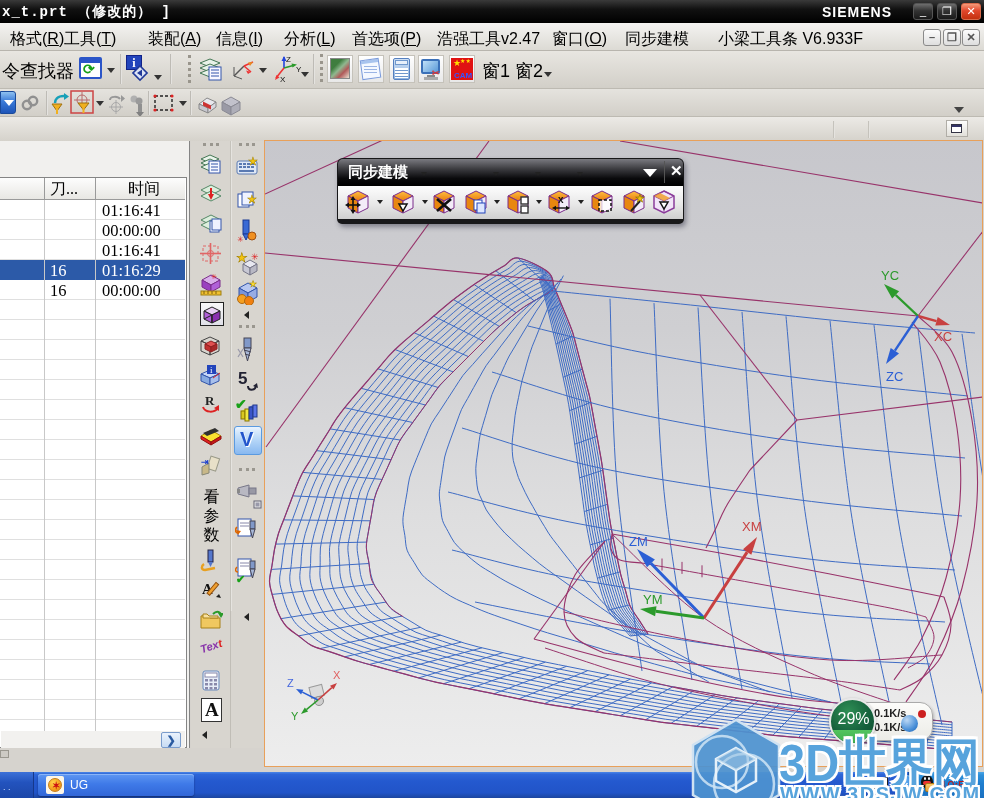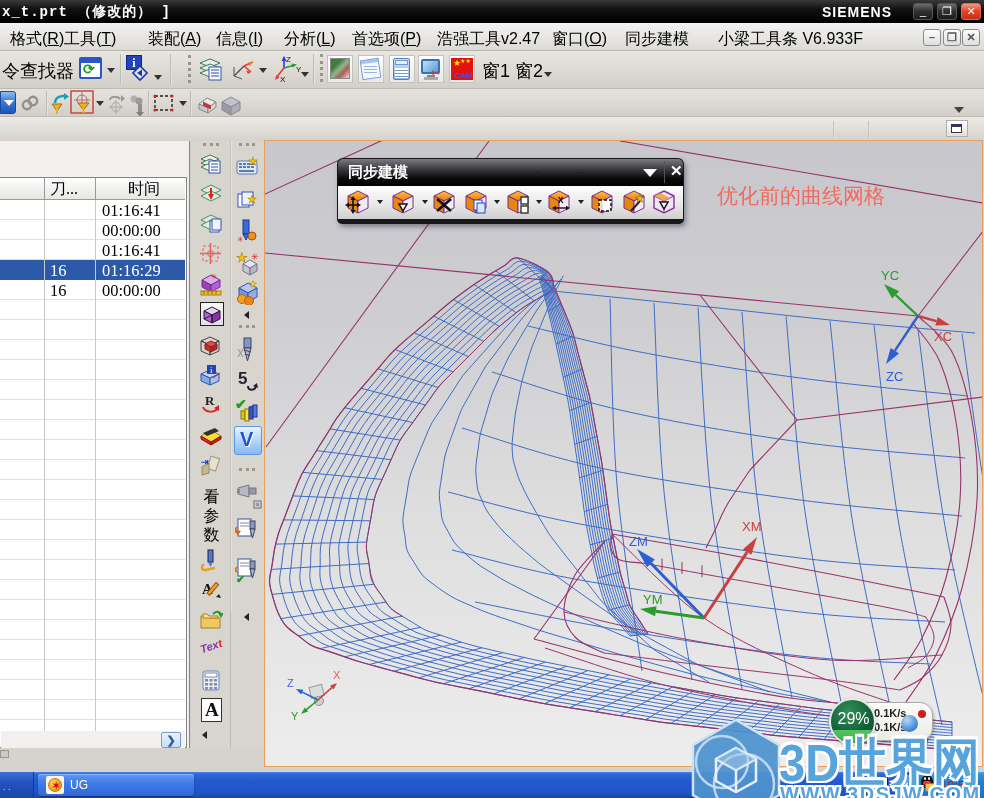--- a/index.html
+++ b/index.html
@@ -275,21 +275,20 @@
 <line x1="53.0" y1="559.0" x2="66.8" y2="546.7" stroke="#c84040" stroke-width="1.6"></line>
 <polygon points="72.0,542.0 68.5,548.6 65.0,544.7" fill="#c84040"></polygon>
 <text x="68.0" y="538.0" fill="#e06060" font-size="11" font-family="Liberation Sans,sans-serif">X</text>
 <line x1="53.0" y1="559.0" x2="37.3" y2="551.1" stroke="#2b5fd5" stroke-width="1.6"></line>
 <polygon points="31.0,548.0 38.4,548.8 36.1,553.5" fill="#2b5fd5"></polygon>
 <text x="22.0" y="546.0" fill="#4466dd" font-size="11" font-family="Liberation Sans,sans-serif">Z</text>
 <line x1="53.0" y1="559.0" x2="41.4" y2="568.6" stroke="#2c9a2c" stroke-width="1.6"></line>
 <polygon points="36.0,573.0 39.8,566.5 43.1,570.6" fill="#2c9a2c"></polygon>
 <text x="26.0" y="579.0" fill="#2c9a2c" font-size="11" font-family="Liberation Sans,sans-serif">Y</text>
 </svg>
-  <div id="rednote" class="abs">优化前的曲线网格</div>
   <div id="synctb" class="abs">
     <div class="ttl">
           <span style="position:absolute;left:10px;top:4px;">同步建模</span>
       <div style="position:absolute;left:305px;top:10px;width:0;height:0;border-left:7px solid transparent;border-right:7px solid transparent;border-top:8px solid #fff;"></div>
       <div style="position:absolute;left:326px;top:2px;width:1px;height:22px;background:#555;"></div>
       <span style="position:absolute;left:332px;top:3px;font-size:15px;color:#fff;font-weight:bold;">✕</span>
     </div>
     <div class="icons" id="synicons">
 <svg style="position:absolute;left:7px;top:3px" width="26" height="26">
             <defs>

